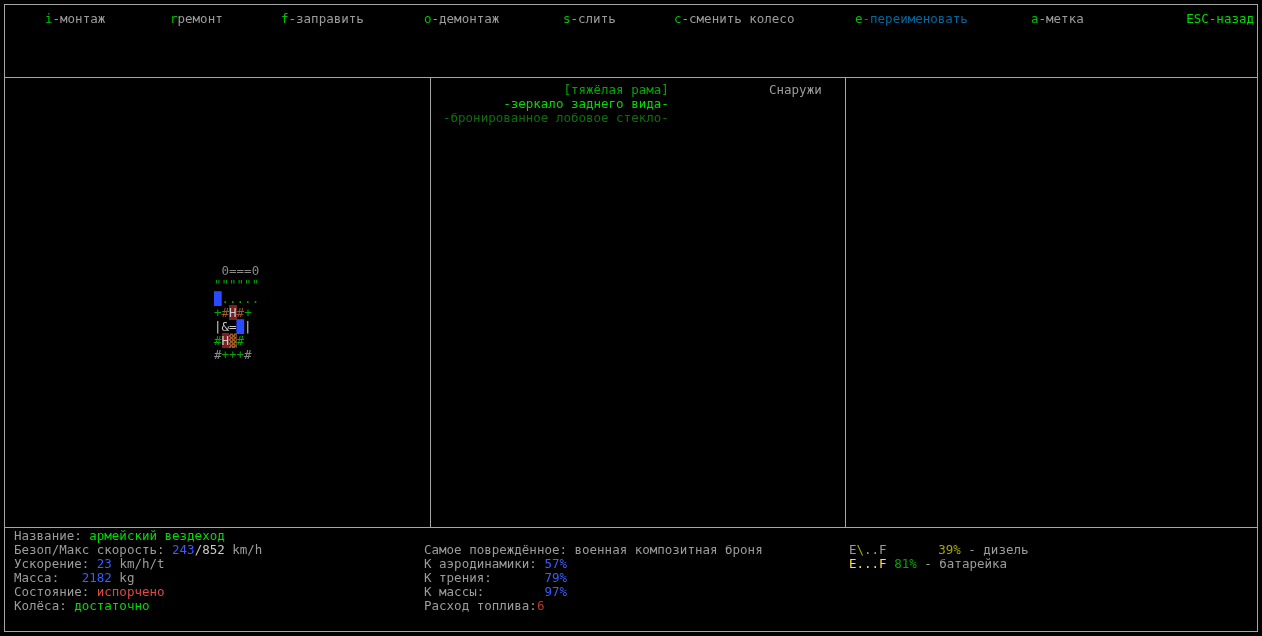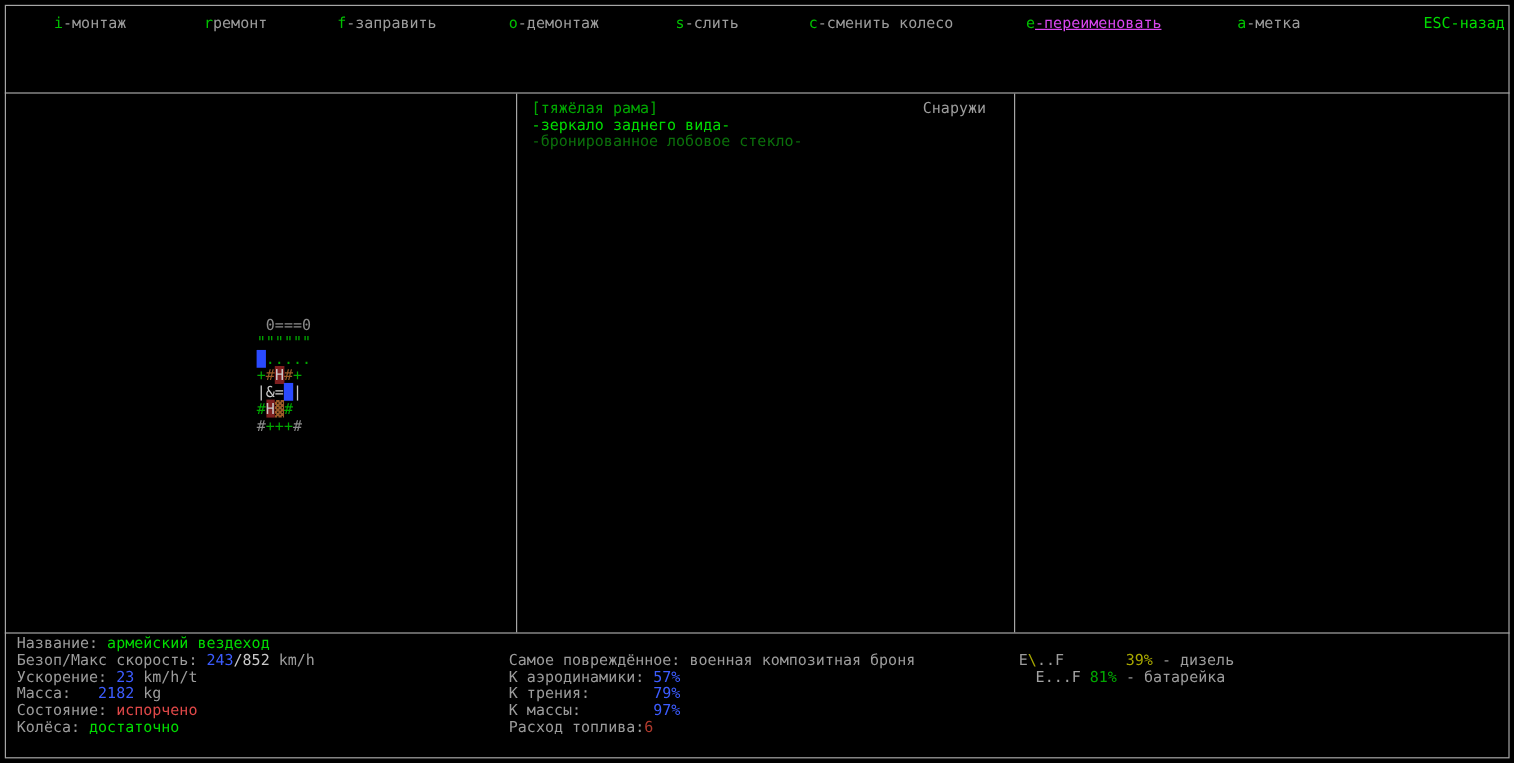--- a/index.html
+++ b/index.html
@@ -13,21 +13,21 @@
   .h-top{top:77px}
   .h-bottom{top:527px}
   .vline{position:absolute;top:78px;height:449px;width:0;border-left:1px solid #a6a6a6;}
   .v-1{left:430px}
   .v-2{left:845px}
   .menu-item{position:absolute;top:12px;white-space:pre;}
   .mi-1{left:45px}.mi-2{left:170px}.mi-3{left:281px}.mi-4{left:424px}.mi-5{left:563px}
   .mi-6{left:674px}.mi-7{left:855px}.mi-8{left:1031px}.mi-9{right:8px}
   .row{white-space:pre;height:14px;}
   .art{position:absolute;left:214px;top:264px;}
-  .parts{position:absolute;left:443px;top:83px;}
+  .parts{position:absolute;left:443px;top:83px;text-align:right;}
   .loc-label{position:absolute;left:769px;top:83px;white-space:pre;}
   .stats{position:absolute;left:14px;top:529px;}
   .coef{position:absolute;left:424px;top:543px;}
   .fuel{position:absolute;left:849px;top:543px;}
   .panel-hit{position:absolute;top:78px;height:449px;}
   .p-left{left:5px;width:424px}
   .p-mid{left:431px;width:413px}
   .p-right{left:846px;width:411px}
 </style>
 </head>
@@ -37,21 +37,21 @@
 
   <div class="frame"></div>
 
   <div>
     <span class="menu-item mi-1"><span style="color: rgb(0, 192, 0);">i</span><span style="color: rgb(156, 156, 156);">-монтаж</span></span>
     <span class="menu-item mi-2"><span style="color: rgb(0, 192, 0);">r</span><span style="color: rgb(156, 156, 156);">ремонт</span></span>
     <span class="menu-item mi-3"><span style="color: rgb(0, 192, 0);">f</span><span style="color: rgb(156, 156, 156);">-заправить</span></span>
     <span class="menu-item mi-4"><span style="color: rgb(0, 192, 0);">o</span><span style="color: rgb(156, 156, 156);">-демонтаж</span></span>
     <span class="menu-item mi-5"><span style="color: rgb(0, 192, 0);">s</span><span style="color: rgb(156, 156, 156);">-слить</span></span>
     <span class="menu-item mi-6"><span style="color: rgb(0, 192, 0);">c</span><span style="color: rgb(156, 156, 156);">-сменить колесо</span></span>
-    <span class="menu-item mi-7"><span style="color: rgb(0, 192, 0);">e</span><span style="color: #d946ef; text-decoration: underline;">-переименовать</span></span>
+    <span class="menu-item mi-7"><span style="color: rgb(0, 192, 0);">e</span><span style="color: #0369a1;">-переименовать</span></span>
     <span class="menu-item mi-8"><span style="color: rgb(0, 192, 0);">a</span><span style="color: rgb(156, 156, 156);">-метка</span></span>
     <span class="menu-item mi-9"><span style="color: rgb(0, 220, 0);">ESC</span><span style="color: rgb(0, 220, 0);">-назад</span></span>
   </div>
 
   <div class="hline h-top"></div>
   <div class="hline h-bottom"></div>
   <div class="vline v-1"></div>
   <div class="vline v-2"></div>
 
   <div class="panel-hit p-left"></div>
@@ -87,16 +87,16 @@
   <div class="coef">
     <div class="row"><span style="color: rgb(156, 156, 156);">Самое повреждённое: </span><span style="color: rgb(156, 156, 156);">военная композитная броня</span></div>
     <div class="row"><span style="color: rgb(156, 156, 156);">К аэродинамики: </span><span style="color: rgb(60, 92, 255);">57%</span></div>
     <div class="row"><span style="color: rgb(156, 156, 156);">К трения:       </span><span style="color: rgb(60, 92, 255);">79%</span></div>
     <div class="row"><span style="color: rgb(156, 156, 156);">К массы:        </span><span style="color: rgb(60, 92, 255);">97%</span></div>
     <div class="row"><span style="color: rgb(156, 156, 156);">Расход топлива:</span><span style="color: rgb(178, 59, 46);">6</span></div>
   </div>
 
   <div class="fuel">
     <div class="row"><span style="color: rgb(156, 156, 156);">E</span><span style="color: rgb(168, 168, 0);">\</span><span style="color: rgb(156, 156, 156);">..F </span><span style="color: rgb(168, 168, 0); margin-left: 44px;">39%</span><span style="color: rgb(156, 156, 156);"> - дизель</span></div>
-    <div class="row"><span style="color: #a3a3a3; margin-left: 14px;">E...F </span><span style="color: rgb(0, 168, 0);">81%</span><span style="color: rgb(156, 156, 156);"> - батарейка</span></div>
+    <div class="row"><span style="color: #fde047;">E...F </span><span style="color: rgb(0, 168, 0);">81%</span><span style="color: rgb(156, 156, 156);"> - батарейка</span></div>
   </div>
 
 </div>
 
 </body></html>

